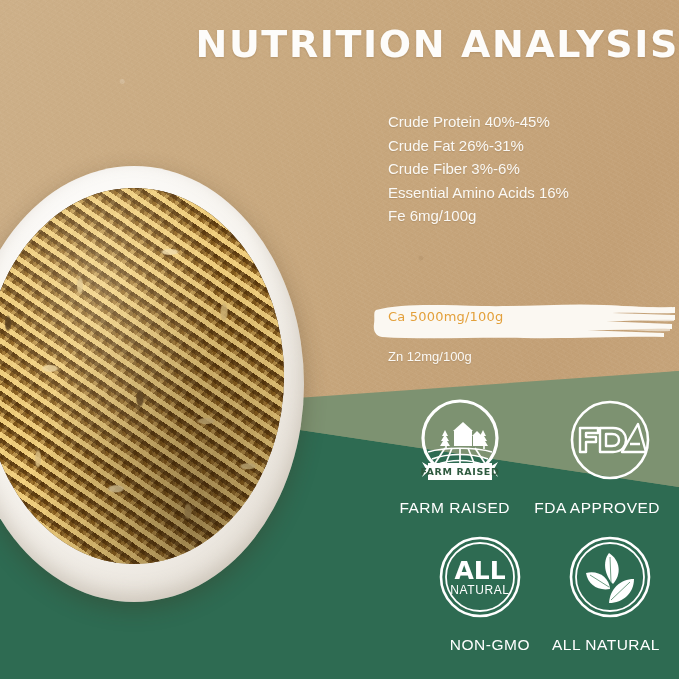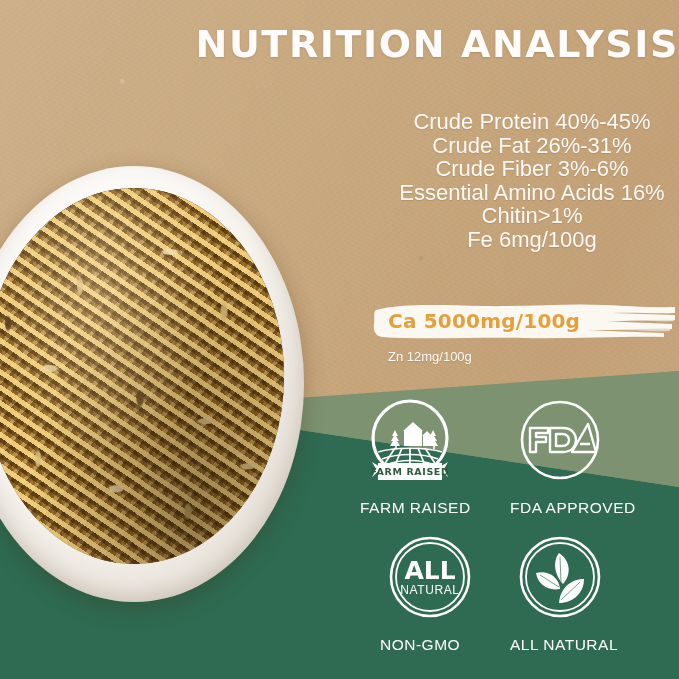--- a/index.html
+++ b/index.html
@@ -83,41 +83,40 @@
     position:absolute;inset:0;border-radius:50%;pointer-events:none;
     background:radial-gradient(ellipse at 38% 26%, rgba(255,244,214,.28) 0%, rgba(0,0,0,0) 46%),
                radial-gradient(ellipse at 70% 88%, rgba(30,18,6,.42) 0%, rgba(0,0,0,0) 55%);
   }
 
   
   #nutrition{
     position:absolute;left:388px;top:110px;width:288px;
   }
   #nutrition .line{
-    color:#fbf9f5;font-size:22px;line-height:23.5px;white-space:nowrap;
+    color:#fbf9f5;font-size:15px;line-height:23.5px;white-space:nowrap;
     text-shadow:0 1px 1px rgba(110,80,45,.22);
-    text-align:center;
   }
 
   
   #ca-row{position:absolute;left:372px;top:300px;width:307px;height:44px;}
   #ca-row .brush{position:absolute;left:0;top:0;width:307px;height:44px;}
   #ca-row .ca-text{
     position:absolute;left:16px;top:9px;
-    color:#e3a03b;font-weight:700;font-size:20px;letter-spacing:.2px;
+    color:#e3a03b;font-weight:400;font-size:13px;letter-spacing:.2px;
     font-family:"DejaVu Sans","Liberation Sans",sans-serif;white-space:nowrap;
   }
   #zn{
     position:absolute;left:388px;top:349px;
     color:#fbf9f5;font-size:13px;white-space:nowrap;
     text-shadow:0 1px 1px rgba(110,80,45,.22);
   }
 
   
-  .badge{position:absolute;width:150px;text-align:left;}
+  .badge{position:absolute;width:150px;text-align:right;}
   .badge .art{width:100px;height:100px;margin:0 auto;}
   .badge .cap{
     color:#ffffff;font-size:15.5px;letter-spacing:.5px;margin-top:5px;white-space:nowrap;
   }
   #badge-farm{left:360px;top:390px;}
   #badge-fda{left:510px;top:390px;}
   #badge-gmo{left:380px;top:527px;}
   #badge-nat{left:510px;top:527px;}
 </style>
 </head>
@@ -142,21 +141,20 @@
       <div class="larvae-grains"></div>
       <div class="bowl-shade"></div>
     </div>
   </div>
 
   <div id="nutrition">
     <div class="line">Crude Protein 40%-45%</div>
     <div class="line">Crude Fat 26%-31%</div>
     <div class="line">Crude Fiber 3%-6%</div>
     <div class="line">Essential Amino Acids 16%</div>
-    <div class="line">Chitin&gt;1%</div>
     <div class="line">Fe 6mg/100g</div>
   </div>
 
   <div id="ca-row">
     <svg class="brush" viewBox="0 0 307 44" preserveAspectRatio="none">
       <path d="M4,10 C30,3 70,5 110,6 C150,7 196,3 232,5 C258,6 280,9 303,7
                L303,13 C282,14 262,12 240,13 L303,15 L303,20 C276,19 250,22 228,21
                L300,24 L300,29 C268,28 236,31 208,30 L292,33 L292,37
                C250,36 200,39 152,38 C104,37 52,40 10,37
                C3,36 1,30 2,24 C3,17 1,12 4,10 Z" fill="#fbf8f2"></path>

